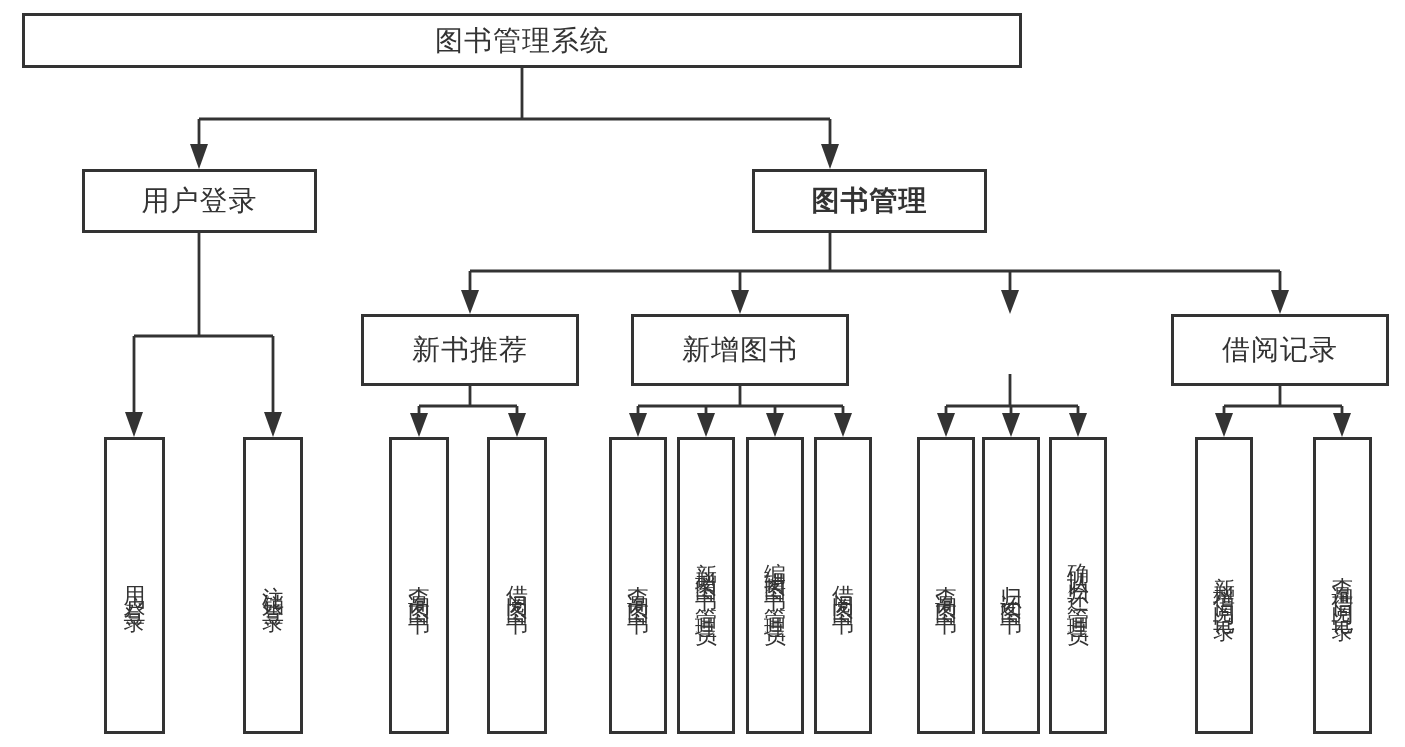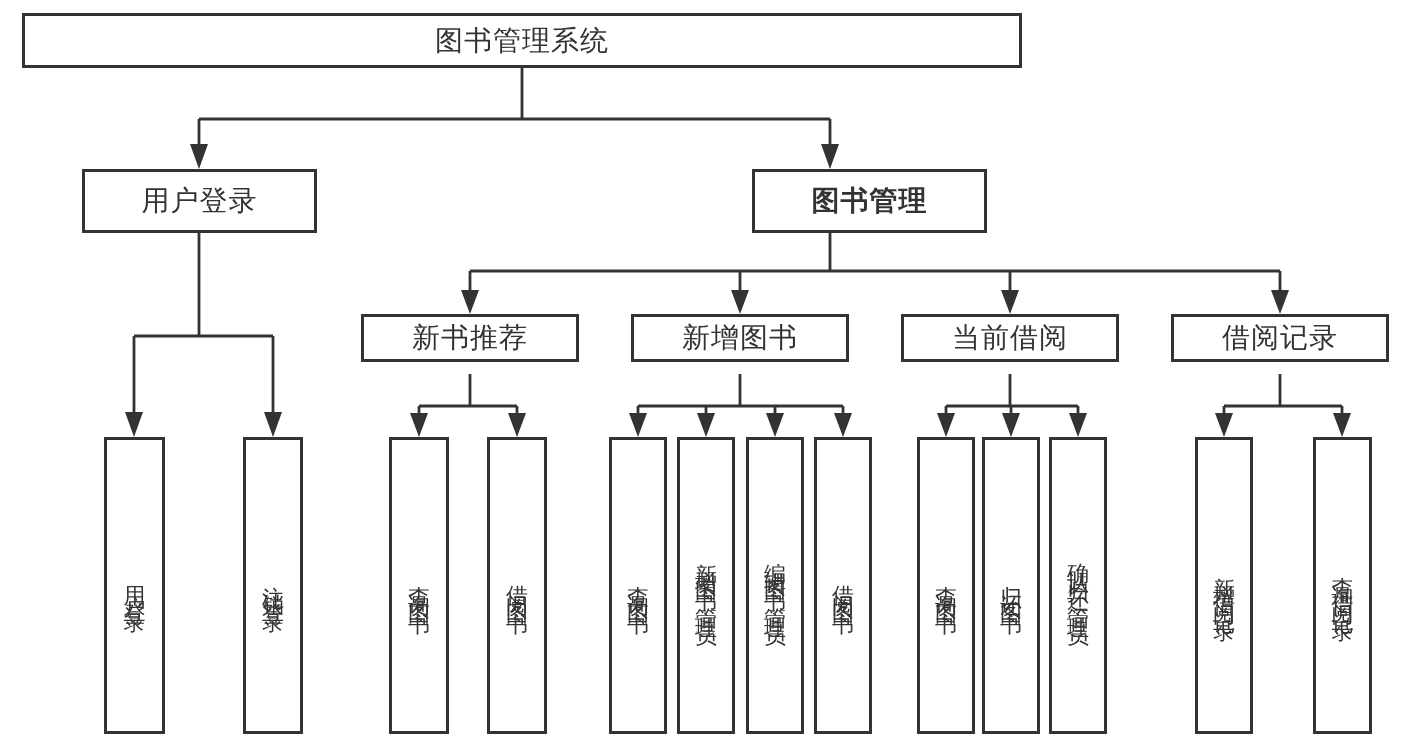--- a/index.html
+++ b/index.html
@@ -37,21 +37,21 @@
     letter-spacing: 1px;
     white-space: nowrap;
   }
   .node-root {
     left: 22px; top: 13px; width: 1000px; height: 55px;
   }
   .node-l2 {
     width: 235px; height: 64px; top: 169px;
   }
   .node-l3 {
-    width: 218px; height: 48px; top: 314px;
+    width: 218px; height: 72px; top: 314px;
   }
   .leaf {
     top: 437px;
     height: 297px;
   }
   .leaf .vtext {
     writing-mode: vertical-rl;
     text-orientation: mixed;
     font-size: 22px;
     letter-spacing: 9px;
@@ -150,23 +150,20 @@
   <div class="node node-h node-l2" style="left:752px;font-weight:bold;">
     <span>图书管理</span>
   </div>
 
   <div class="node node-h node-l3" style="left:361px;">
     <span>新书推荐</span>
   </div>
   <div class="node node-h node-l3" style="left:631px;">
     <span>新增图书</span>
   </div>
-  <div class="node node-h node-l3" style="left:901px;">
-    <span>当前借阅</span>
-  </div>
   <div class="node node-h node-l3" style="left:1171px;">
     <span>借阅记录</span>
   </div>
 
   <div class="node leaf" style="left:104px;width:61px;">
     <span class="vtext">用户登录</span>
   </div>
   <div class="node leaf" style="left:243px;width:60px;">
     <span class="vtext">注销登录</span>
   </div>

